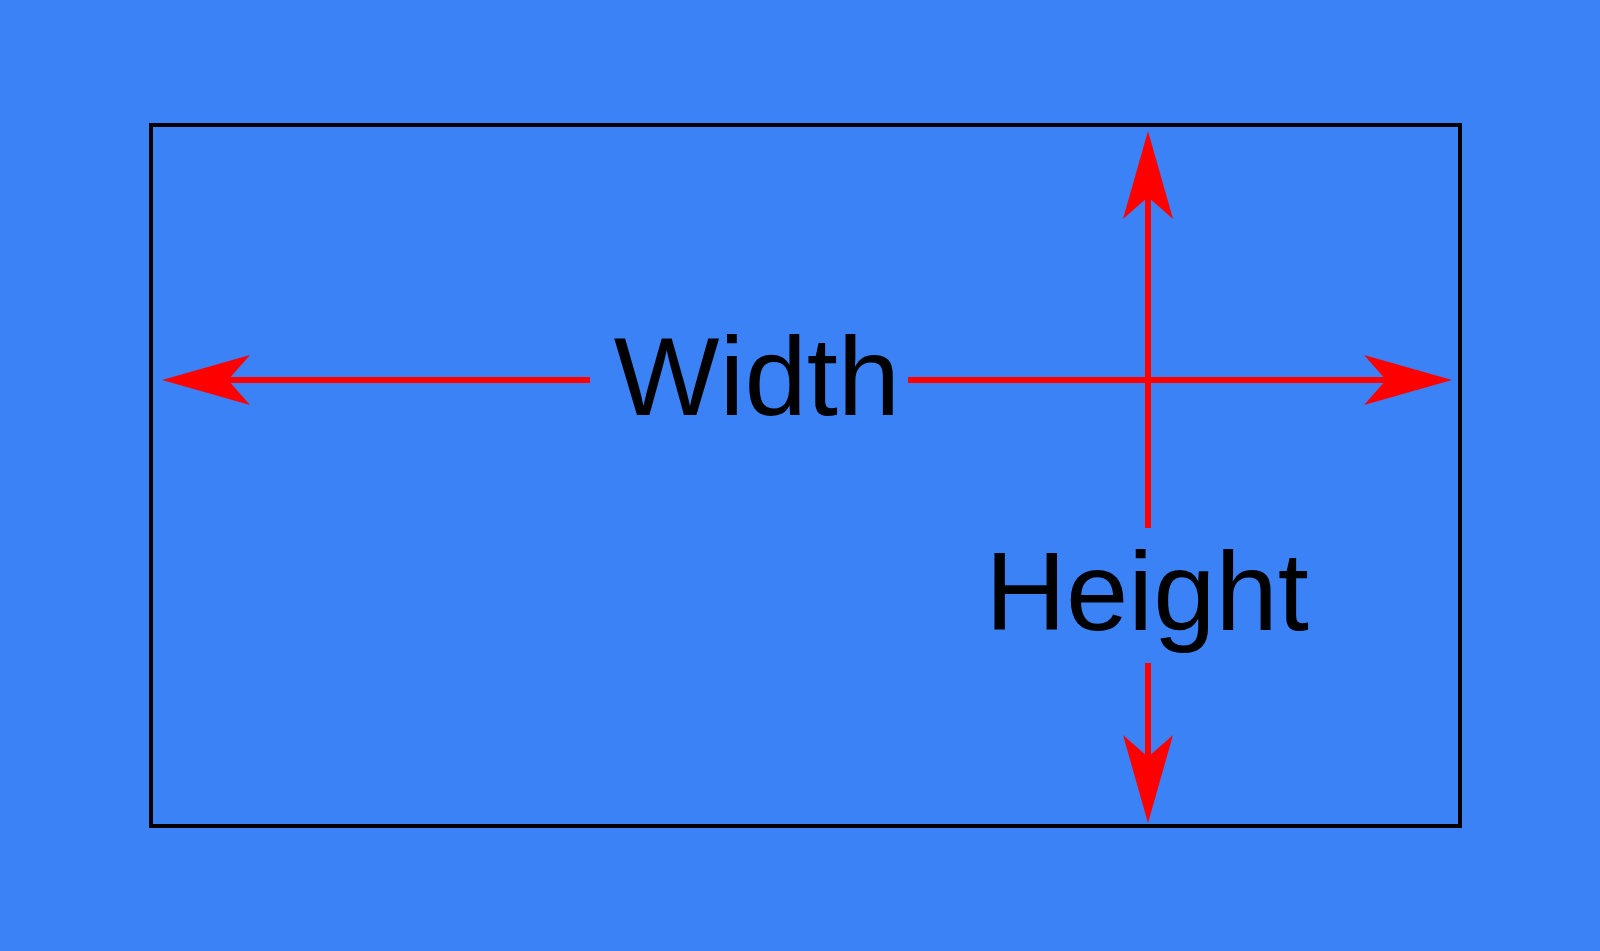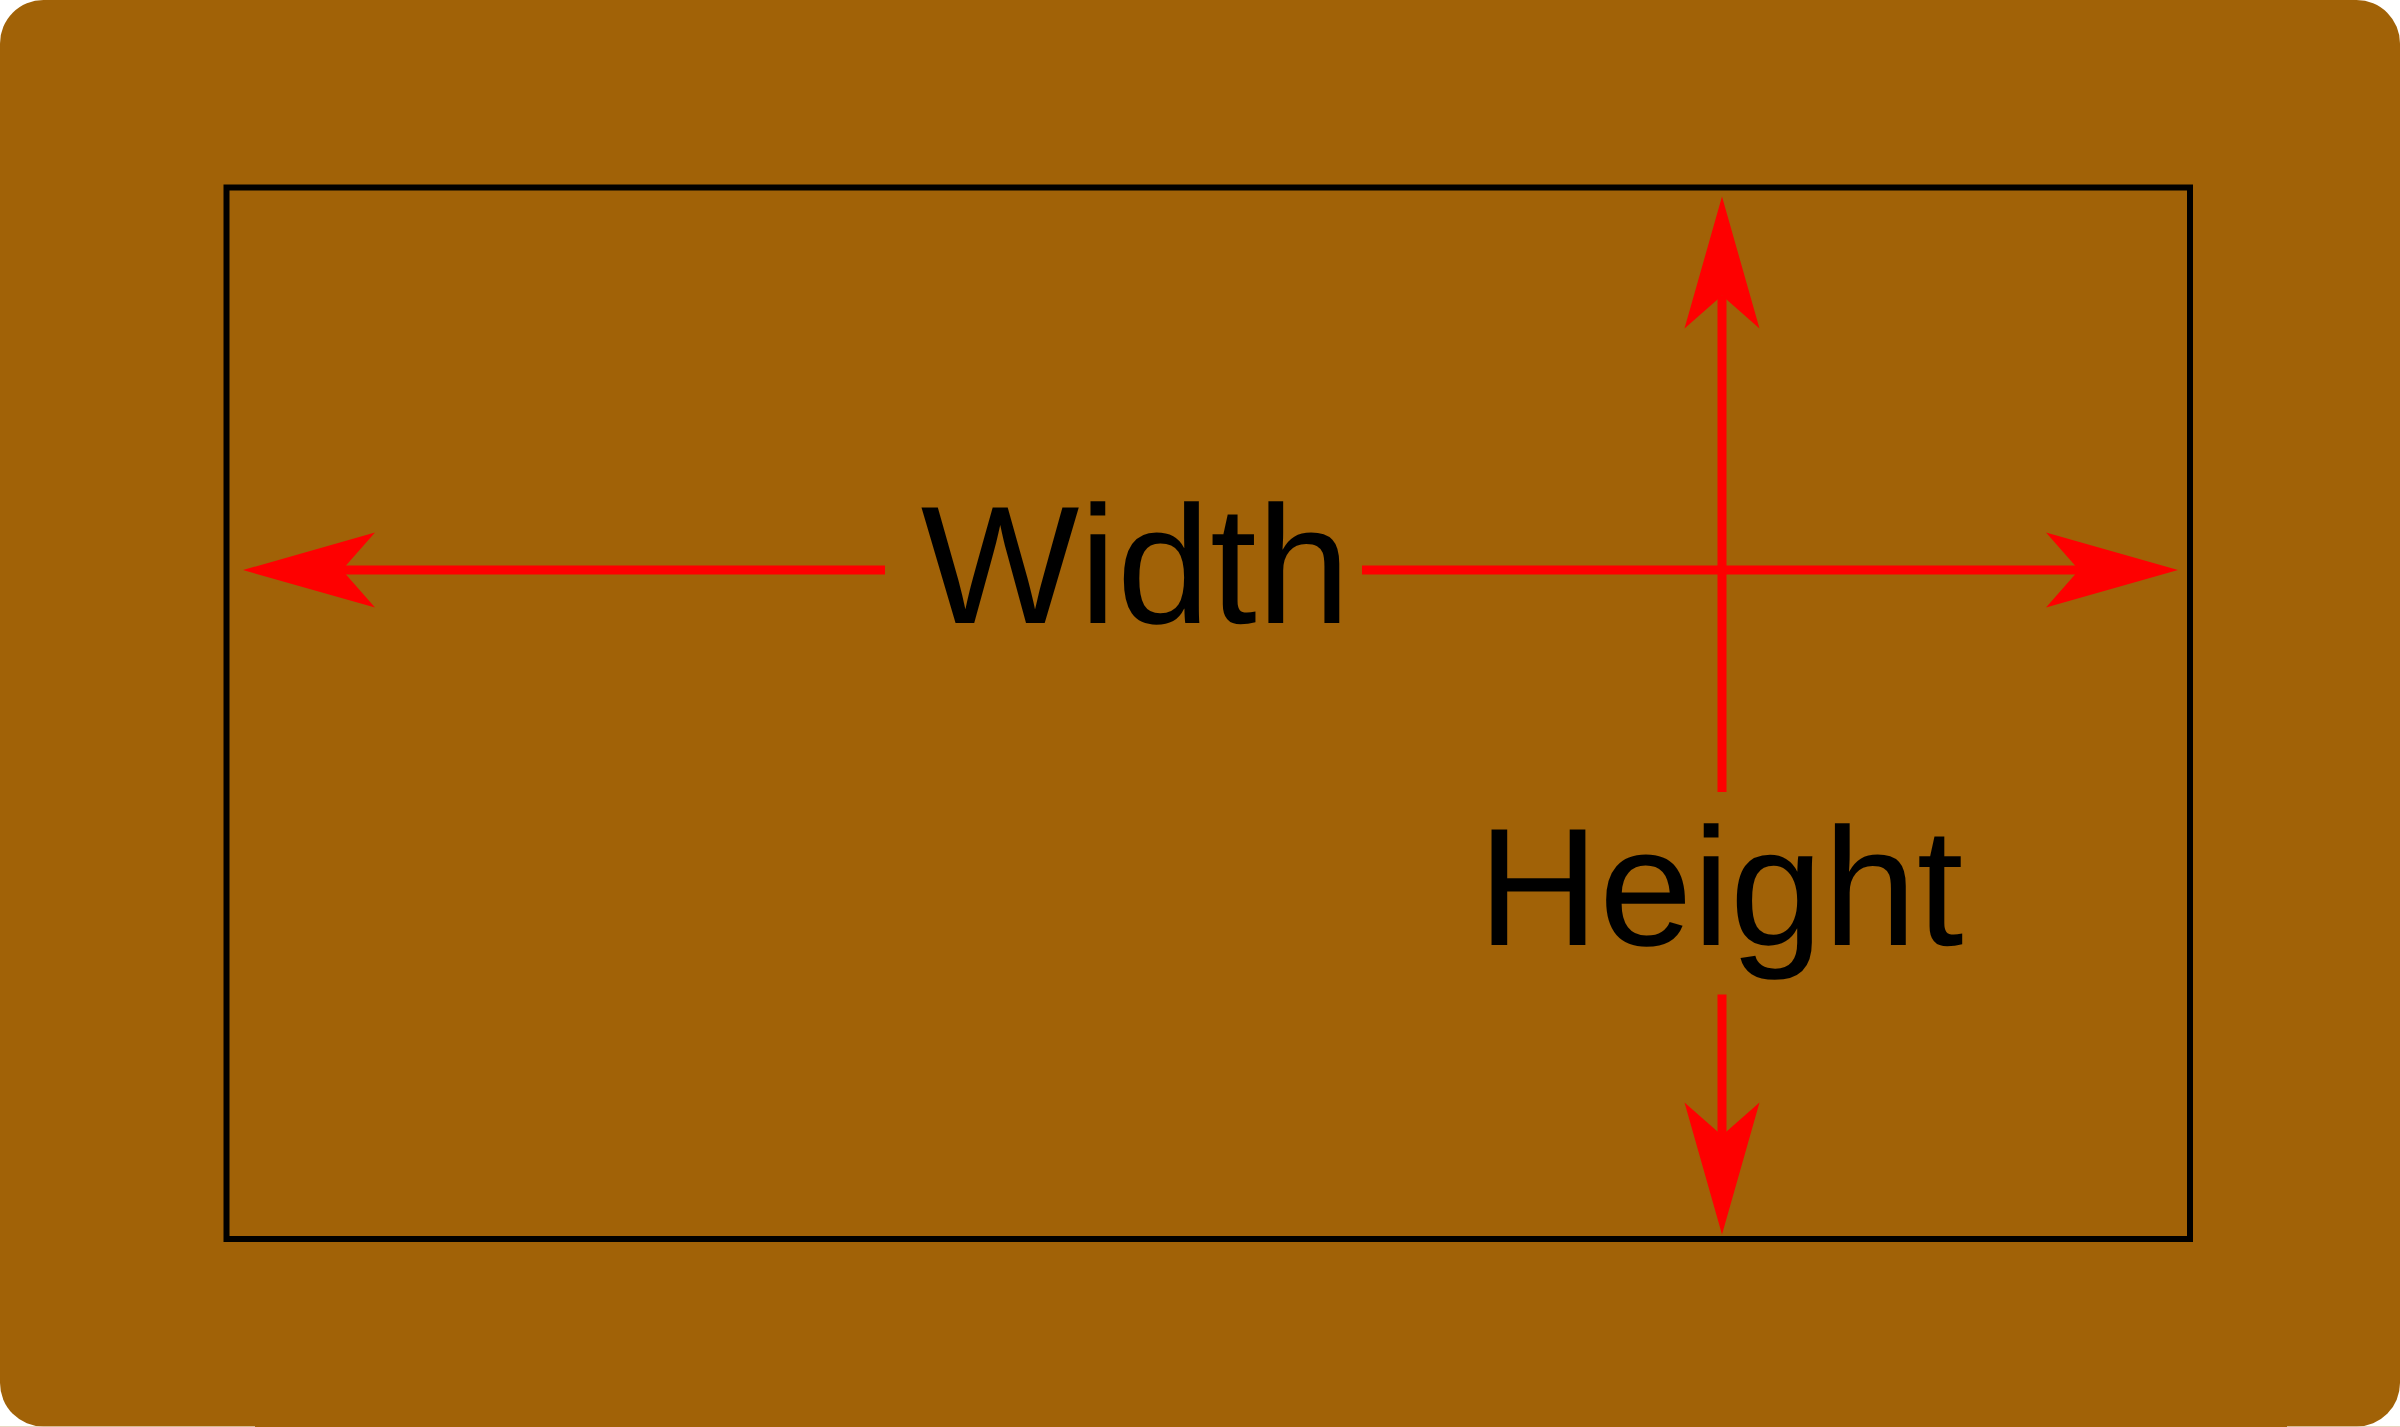--- a/index.html
+++ b/index.html
@@ -4,24 +4,23 @@
 <style>
   html, body {
     margin: 0;
     padding: 0;
     background: #ffffff;
   }
   .stage {
     position: relative;
     width: 1600px;
     height: 951px;
-    background: #a16207;
+    background: #3b82f6;
     overflow: hidden;
     font-family: "Liberation Sans", sans-serif;
-    border-radius: 29px;
   }
   svg text {
     font-family: "Liberation Sans", sans-serif;
     font-size: 112px;
   }
 </style>
 </head>
 <body>
 
 <div class="stage">

